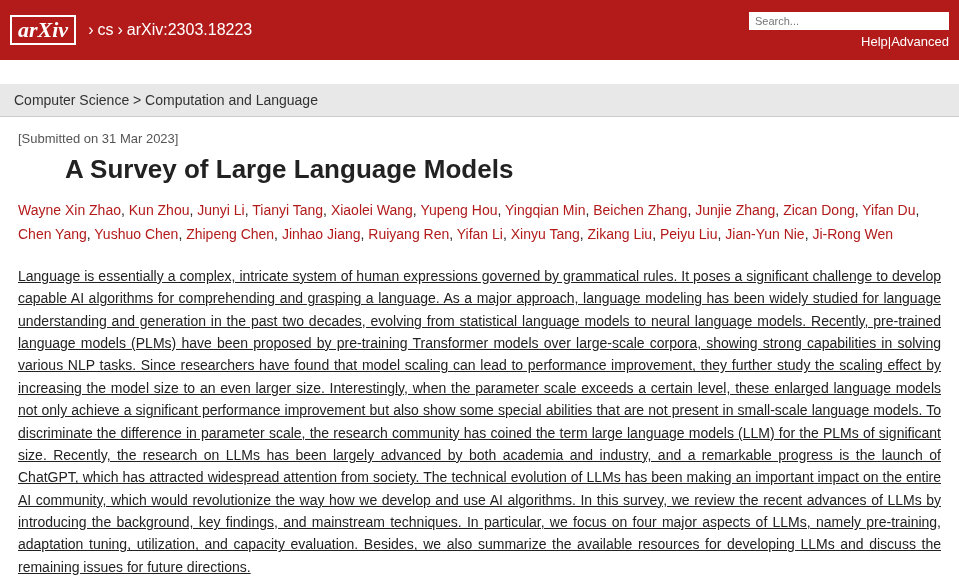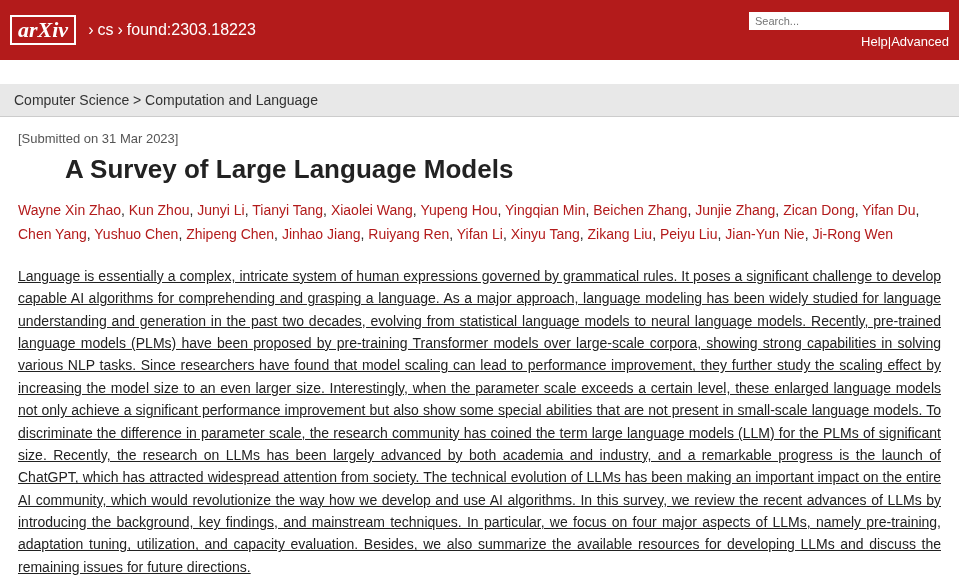--- a/index.html
+++ b/index.html
@@ -138,21 +138,21 @@
 
 <div id="header">
   <div id="logo-area">
     <div id="logo-box">
       <span>ar</span><span style="font-style:italic;">X</span><span>iv</span>
     </div>
     <div id="breadcrumb-nav">
       <span class="chevron">›</span>
       <a class="breadcrumb-link" href="#">cs</a>
       <span class="chevron">›</span>
-      <a class="breadcrumb-link" href="#">found:2303.18223</a>
+      <a class="breadcrumb-link" href="#">arXiv:2303.18223</a>
     </div>
   </div>
   <div id="header-right">
     <div id="search-bar-wrapper">
       <input id="search-input" type="text" placeholder="Search..." style="">
     </div>
     <div id="header-links">
       <a href="#">Help</a>
       <span class="separator">|</span>
       <a href="#">Advanced</a>

